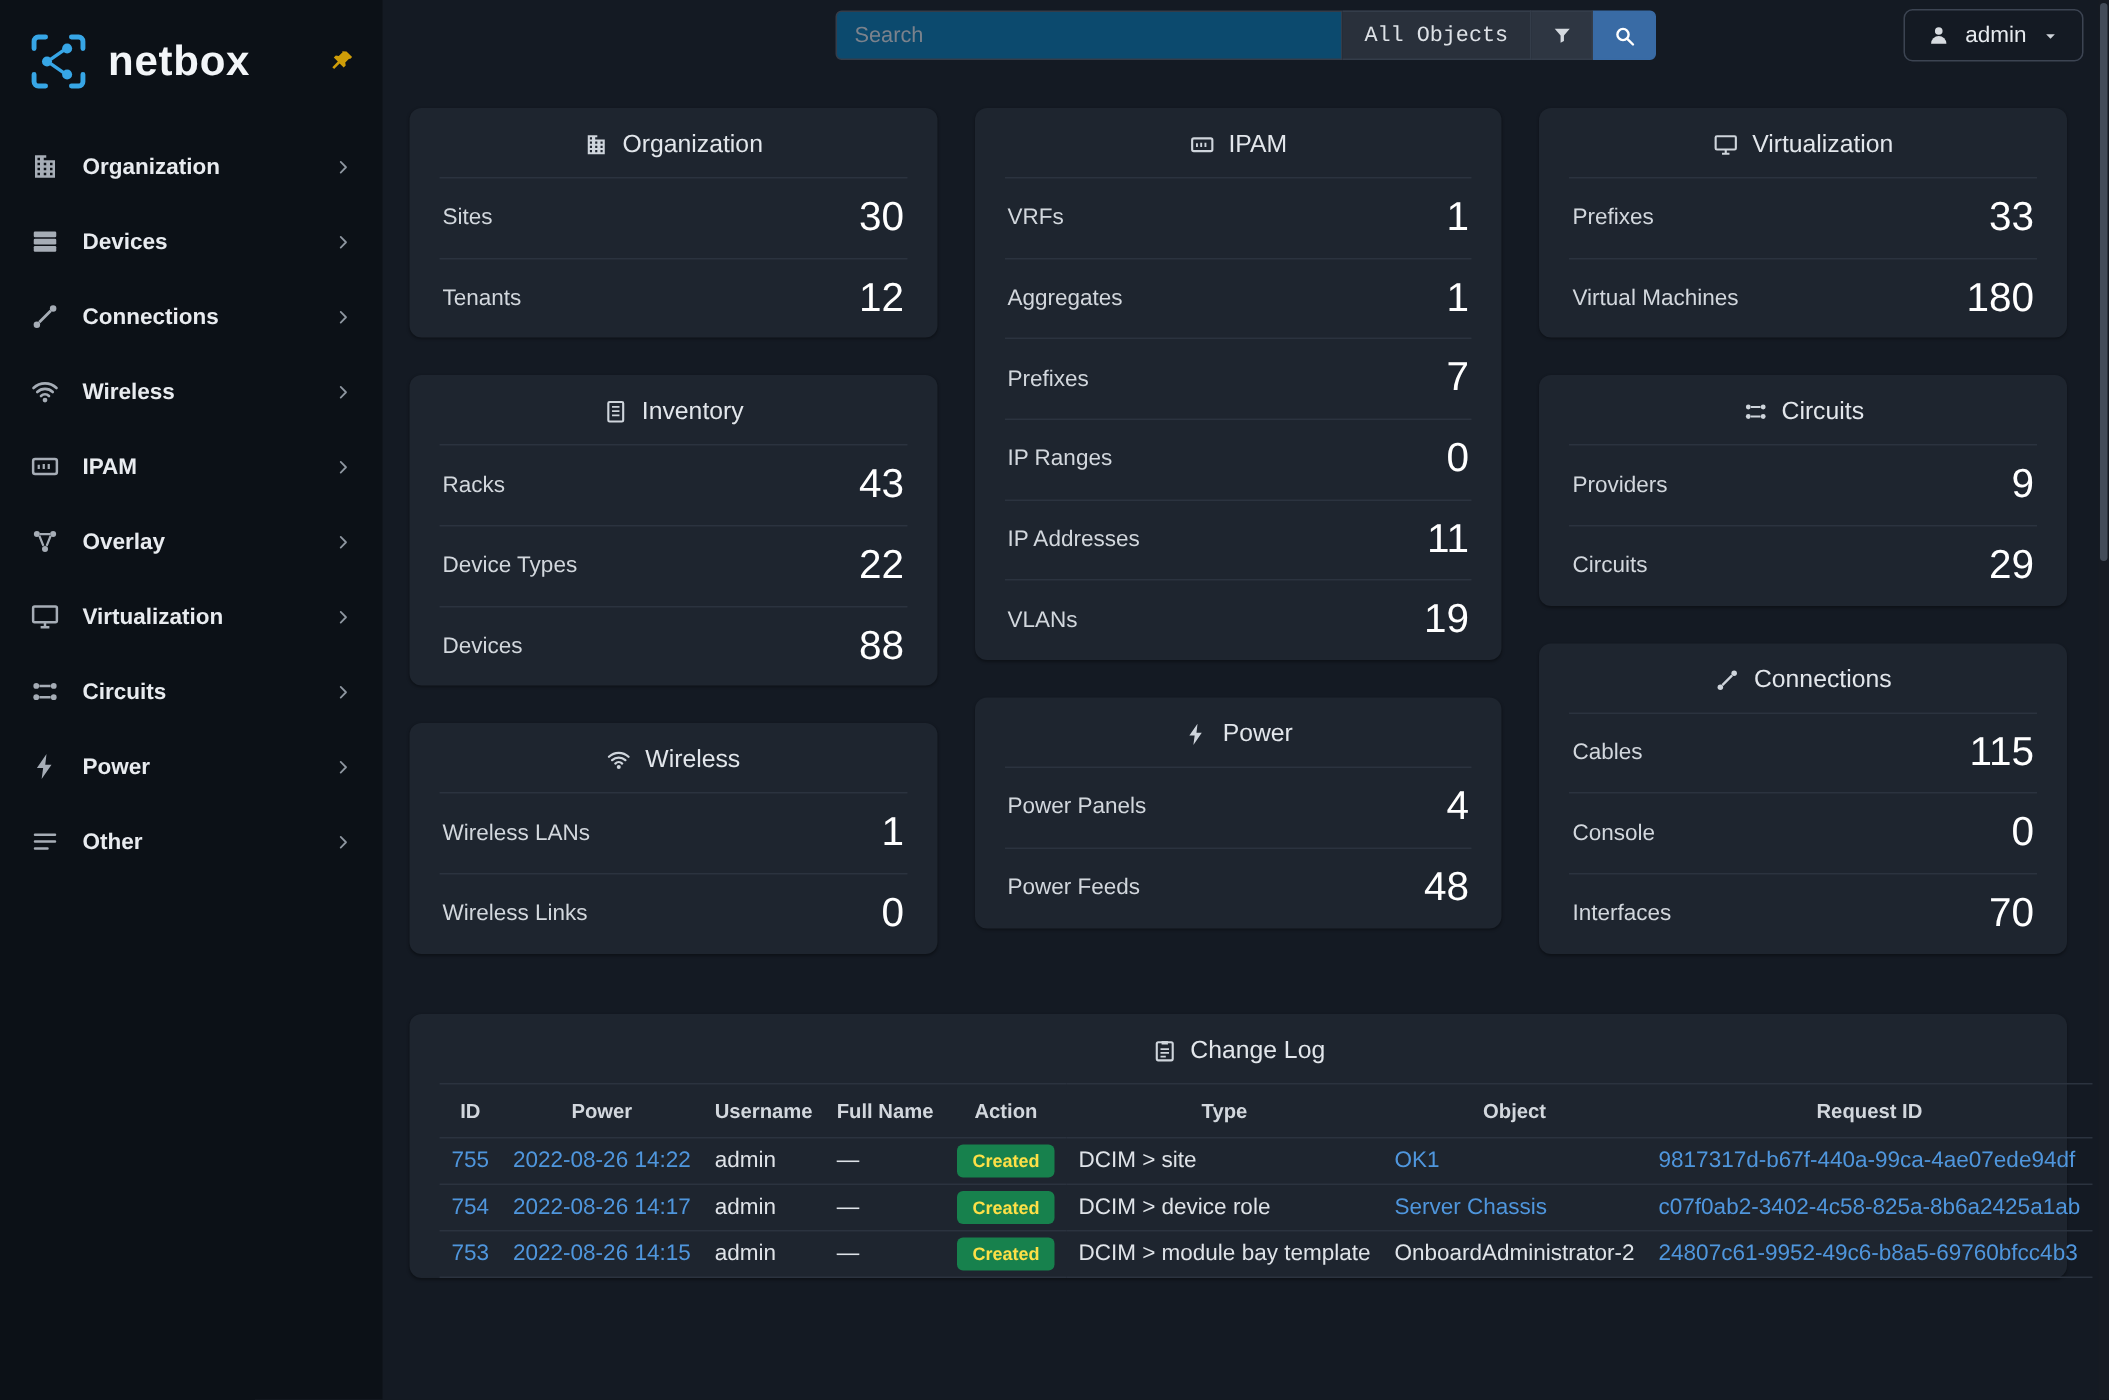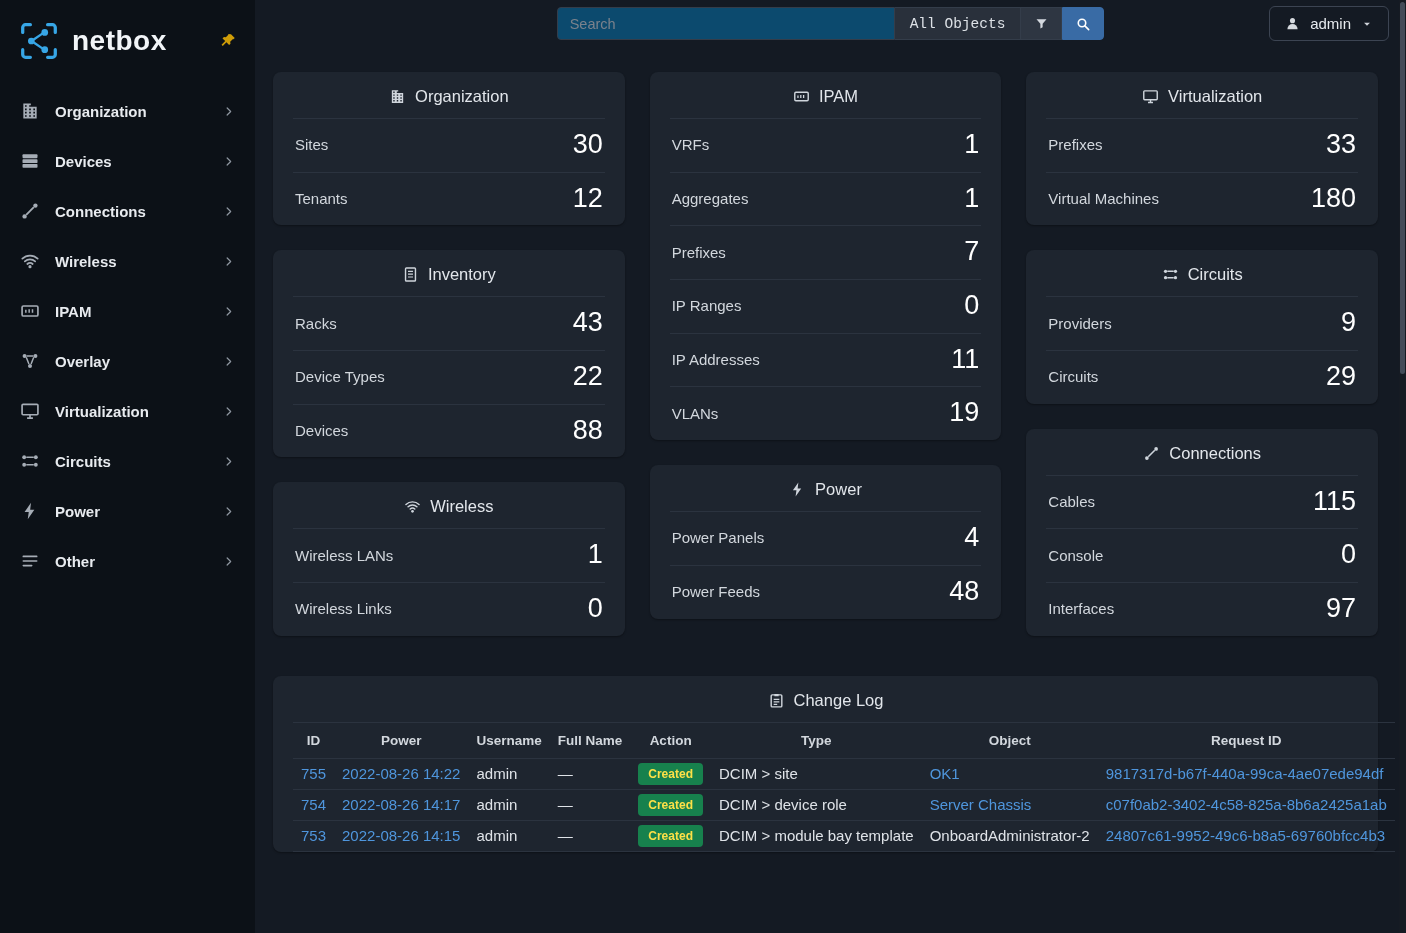--- a/index.html
+++ b/index.html
@@ -445,21 +445,21 @@
             <div class="stat-row">
               <span class="stat-label">Cables</span>
               <span class="stat-value">115</span>
             </div>
             <div class="stat-row">
               <span class="stat-label">Console</span>
               <span class="stat-value">0</span>
             </div>
             <div class="stat-row">
               <span class="stat-label">Interfaces</span>
-              <span class="stat-value">97</span>
+              <span class="stat-value">70</span>
             </div>
           </section>
         </div>
     </div>
 
     <section class="card changelog">
       <div class="card-header">
         <span class="icon card-icon">
             <svg viewBox="0 0 24 24">
               <rect x="4.5" y="4" width="15" height="17" rx="1.4" fill="none" stroke="currentColor" stroke-width="2"></rect>

